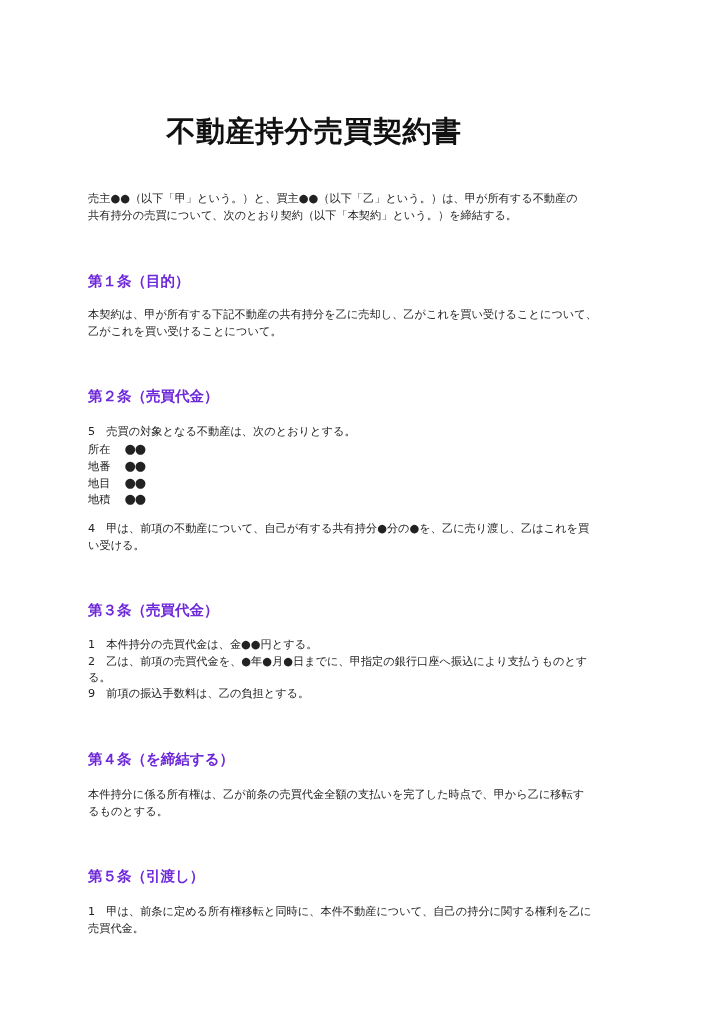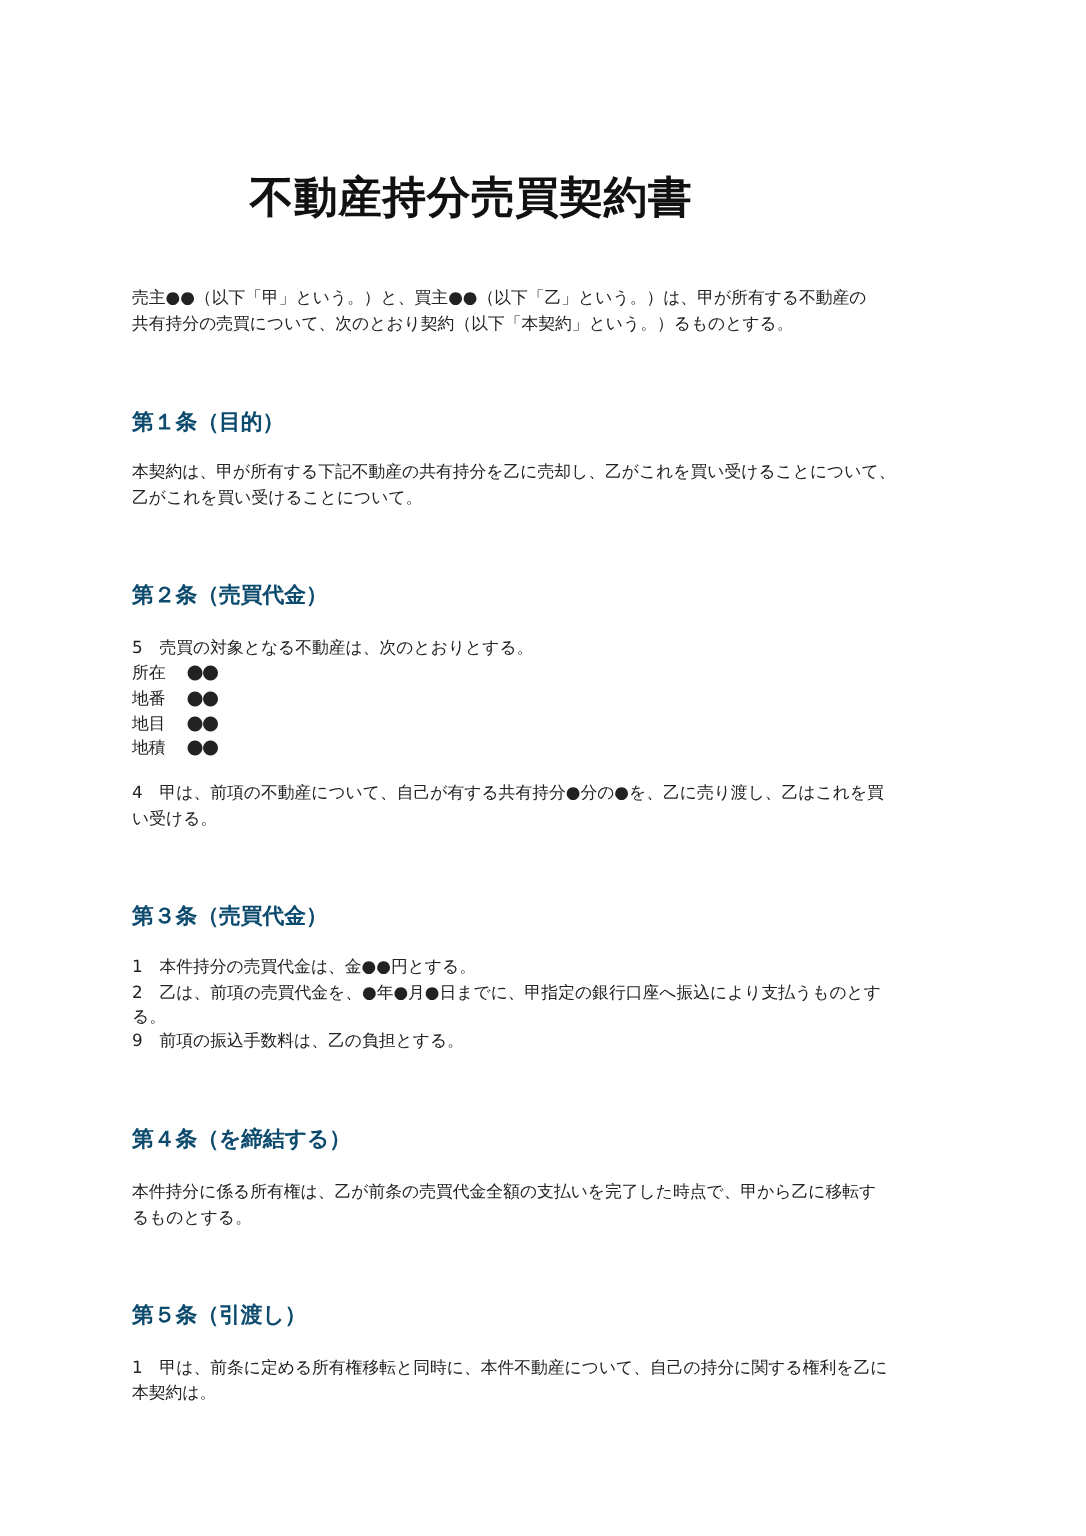--- a/index.html
+++ b/index.html
@@ -2,31 +2,31 @@
 <html><head>
 <meta charset="utf-8">
 <style>
   html, body { margin: 0; padding: 0; background: #ffffff; }
   body { width: 724px; height: 1024px; position: relative; overflow: hidden;
          font-family: "DejaVu Sans", "Liberation Sans", sans-serif; color: #111; }
   .abs { position: absolute; left: 88px; white-space: nowrap; }
   .title { position: absolute; left: 0; width: 628px; top: 112px; text-align: center;
            font-size: 29px; font-weight: bold; letter-spacing: 0.5px; color: #111; }
   .p { font-size: 11.2px; line-height: 17px; color: #222; }
-  .h { font-size: 14.5px; font-weight: bold; color: #0c4a6e; }
+  .h { font-size: 14.5px; font-weight: bold; color: #6d28d9; }
   .dots { margin-left: 14px; font-size: 13px; letter-spacing: -1px; }
 </style>
 </head>
 <body>
 
 <div>
   <div class="title">不動産持分売買契約書</div>
 
   <div class="abs p" style="top:190px">売主●●（以下「甲」という。）と、買主●●（以下「乙」という。）は、甲が所有する不動産の</div>
-  <div class="abs p" style="top:207px">共有持分の売買について、次のとおり契約（以下「本契約」という。）るものとする。</div>
+  <div class="abs p" style="top:207px">共有持分の売買について、次のとおり契約（以下「本契約」という。）を締結する。</div>
 
   <div class="abs h" style="top:272px">第１条（目的）</div>
   <div class="abs p" style="top:306px">本契約は、甲が所有する下記不動産の共有持分を乙に売却し、乙がこれを買い受けることについて、</div>
   <div class="abs p" style="top:323px">乙がこれを買い受けることについて。</div>
 
   <div class="abs h" style="top:387px">第２条（売買代金）</div>
   <div class="abs p" style="top:423px">5　売買の対象となる不動産は、次のとおりとする。</div>
   <div class="abs p" style="top:440px">
     <span>所在</span><span class="dots">●●</span>
   </div>
@@ -47,14 +47,14 @@
   <div class="abs p" style="top:653px">2　乙は、前項の売買代金を、●年●月●日までに、甲指定の銀行口座へ振込により支払うものとす</div>
   <div class="abs p" style="top:669px">る。</div>
   <div class="abs p" style="top:685px">9　前項の振込手数料は、乙の負担とする。</div>
 
   <div class="abs h" style="top:750px">第４条（を締結する）</div>
   <div class="abs p" style="top:786px">本件持分に係る所有権は、乙が前条の売買代金全額の支払いを完了した時点で、甲から乙に移転す</div>
   <div class="abs p" style="top:803px">るものとする。</div>
 
   <div class="abs h" style="top:867px">第５条（引渡し）</div>
   <div class="abs p" style="top:903px">1　甲は、前条に定める所有権移転と同時に、本件不動産について、自己の持分に関する権利を乙に</div>
-  <div class="abs p" style="top:920px">本契約は。</div>
+  <div class="abs p" style="top:920px">売買代金。</div>
 </div>
 
 </body></html>

